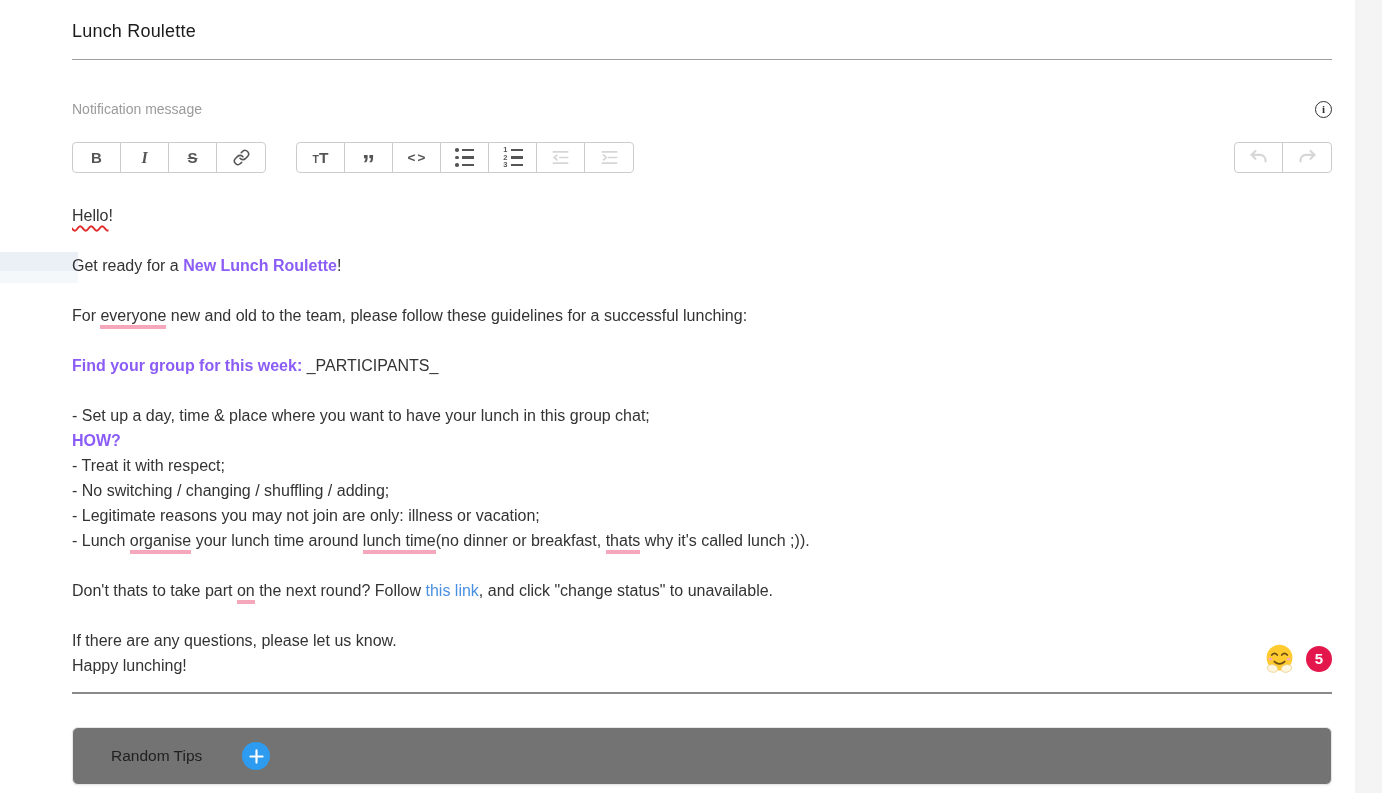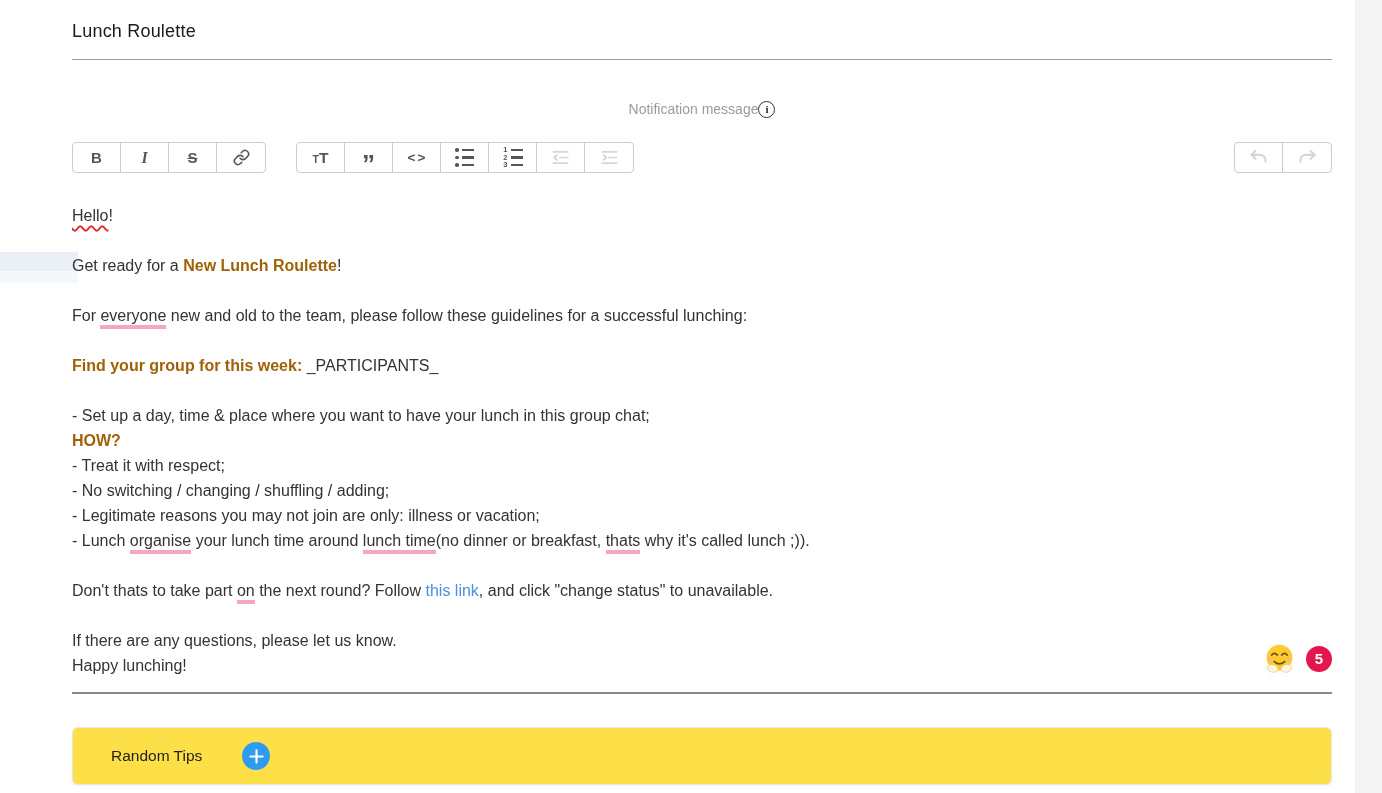--- a/index.html
+++ b/index.html
@@ -9,21 +9,21 @@
   .right-gutter { position:absolute; top:0; right:0; width:27px; height:793px; background:#f4f4f5; }
   .left-artifact { position:absolute; left:0; top:252px; width:78px; height:31px; }
   .left-artifact .a1 { height:19px; background:#ebf0f7; }
   .left-artifact .a2 { height:12px; background:#f5f8fb; }
 
   .main { margin-left:72px; width:1260px; position:relative; }
 
   .page-title { padding-top:21px; font-size:18px; color:#1b1b1b; letter-spacing:.2px; }
   .divider1 { border-bottom:1px solid #9e9e9e; margin-top:17px; }
 
-  .label-row { display:flex; justify-content:center; align-items:center; margin-top:40px; height:18px; }
+  .label-row { display:flex; justify-content:space-between; align-items:center; margin-top:40px; height:18px; }
   .field-label { font-size:14px; color:#9b9b9b; }
   .info-icon { width:17px; height:17px; border:1.5px solid #2f2f2f; border-radius:50%;
     display:flex; align-items:center; justify-content:center;
     font-family:"Liberation Serif", serif; font-size:11px; font-weight:600; color:#2f2f2f; cursor:pointer; }
 
   .toolbar-row { display:flex; justify-content:space-between; margin-top:24px; }
   .toolbar-left { display:flex; gap:30px; }
   .btn-group { display:flex; border:1px solid #cccccc; border-radius:4px; background:#fff; height:31px; }
   .tb-btn { width:48px; display:flex; align-items:center; justify-content:center;
     border-right:1px solid #cccccc; color:#555555; cursor:pointer; user-select:none; }
@@ -40,34 +40,34 @@
 
   .list-icon { display:flex; flex-direction:column; gap:3.5px; }
   .list-icon .row { display:flex; align-items:center; gap:3px; height:4px; }
   .list-icon .dot { width:3.5px; height:3.5px; border-radius:50%; background:currentColor; }
   .list-icon .bar { width:12px; height:2.2px; background:currentColor; }
   .list-icon .num { width:5px; font-size:7.5px; font-weight:700; line-height:4px; text-align:right; color:currentColor; }
 
   .editor-content { margin-top:30px; position:relative; font-size:16px; line-height:25px; color:#333333; cursor:text; }
   .block { margin-bottom:25px; }
   .block:last-child { margin-bottom:0; }
-  .bold { font-weight:700; color:#a16207; }
+  .bold { font-weight:700; color:#8b5cf6; }
   .sp-wavy { text-decoration:underline; text-decoration-style:wavy;
     text-decoration-color:var(--spell-red,#E02B2B); text-decoration-thickness:1.5px; text-underline-offset:4px; }
   .sp-pink { border-bottom:4px solid var(--underline-pink,#F5A8BB); padding-bottom:1px; }
   .link { color:var(--link-blue,#4A90E2); text-decoration:none; cursor:pointer; }
 
   .reactions { position:absolute; right:0; bottom:4px; display:flex; align-items:center; gap:11px; }
   .badge { width:26px; height:26px; border-radius:50%; background:var(--badge-red,#E3174C);
     color:#fff; font-weight:700; font-size:15px; display:flex; align-items:center; justify-content:center; }
 
   .divider2 { border-bottom:2px solid #8a8a8a; margin-top:14px; }
 
   .tips-card { margin-top:33px; height:58px; border:1px solid #e7e7e7; border-radius:6px;
-    display:flex; align-items:center; padding-left:38px; gap:40px; background:#fde047;
+    display:flex; align-items:center; padding-left:38px; gap:40px; background:#737373;
     box-shadow:0 1px 3px rgba(0,0,0,.05); }
   .tips-label { font-size:15.5px; color:#1f1f1f; }
   .plus-btn { width:28px; height:28px; border-radius:50%; background:var(--plus-blue,#2D9CF0);
     display:flex; align-items:center; justify-content:center; cursor:pointer; }
 </style>
 </head>
 <body>
 
 <div class="right-gutter"></div>
 <div class="left-artifact">

